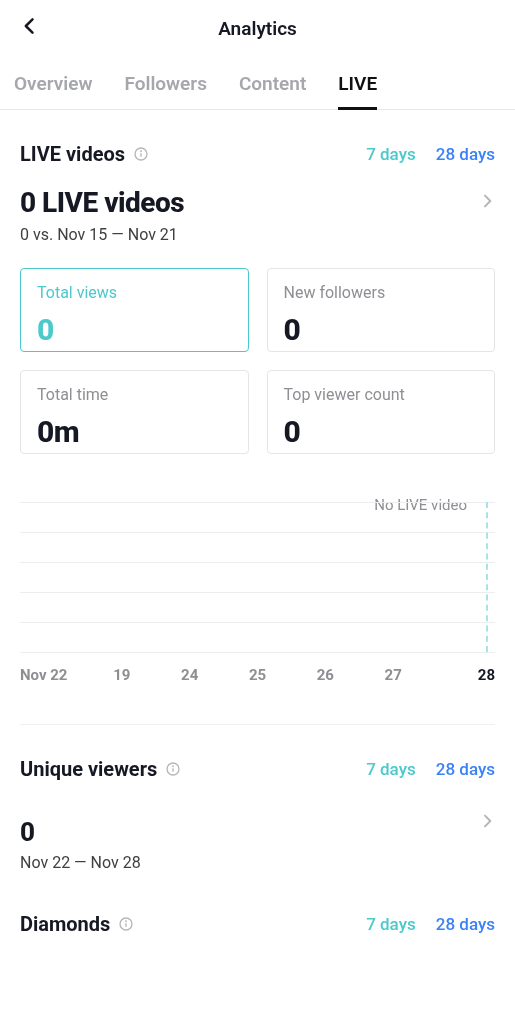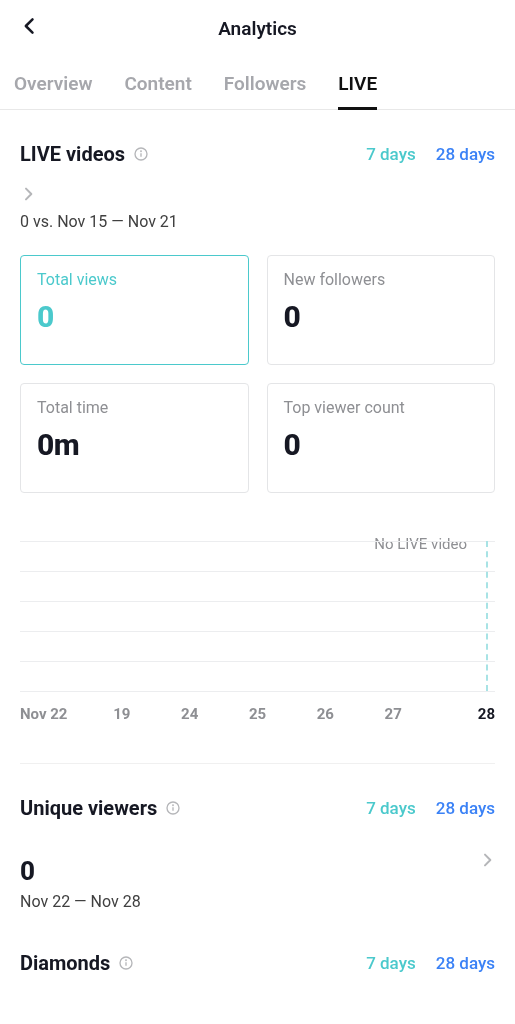--- a/index.html
+++ b/index.html
@@ -18,21 +18,21 @@
     .sec-title { font-size:20px; font-weight:700; }
     .info-icon { width:16px; height:16px; display:inline-flex; }
     .range-toggle { display:flex; gap:20px; font-size:17px; font-weight:500; }
     .range-active { color:#4bc9cc; }
     .range-inactive { color:#3b82f6; }
     .big-row { display:flex; align-items:center; justify-content:space-between; margin-top:20px; }
     .big-value { font-size:28px; font-weight:800; letter-spacing:-0.5px; }
     .chev { color:#b5b6b9; }
     .sub { color:#404040; font-size:16px; margin-top:6px; }
     .cards { display:grid; grid-template-columns:1fr 1fr; gap:18px; margin-top:24px; }
-    .card { border:1px solid #e4e5e7; border-radius:4px; padding:14px 16px 30px; }
+    .card { border:1px solid #e4e5e7; border-radius:4px; padding:14px 16px 4px; }
     .card.sel { border-color:#4bc9cc; }
     .card-label { font-size:16px; color:#8e8f93; }
     .card.sel .card-label { color:#4bc9cc; }
     .card-value { font-size:30px; font-weight:800; margin-top:10px; letter-spacing:-0.5px; }
     .card.sel .card-value { color:#4bc9cc; }
     .chart { margin-top:48px; position:relative; }
     .empty-label { position:absolute; top:-6px; right:28px; font-size:15px; color:#8e8f93; }
     .grid-lines { height:150px; position:relative; }
     .gl { position:absolute; left:0; right:0; height:1px; background:#ecedef; }
     .marker { position:absolute; top:0; bottom:0; border-left:2px dashed #a8e3e5; }
@@ -51,22 +51,22 @@
   <span class="back">
     <svg width="20" height="20" viewBox="0 0 24 24" fill="none" stroke="#161823" stroke-width="3" stroke-linecap="round" stroke-linejoin="round">
         <polyline points="15 4 7 12 15 20"></polyline>
       </svg>
   </span>
   <span class="title">Analytics</span>
 </div>
 
 <div class="tabs">
   <div class="tab">Overview</div>
+  <div class="tab">Followers</div>
   <div class="tab">Content</div>
-  <div class="tab">Followers</div>
   <div class="tab active">LIVE</div>
 </div>
 
 <div class="content">
 
   <div class="sec-header">
     <div class="sec-title-wrap">
       <span class="sec-title">LIVE videos</span>
       <span class="info-icon">
         <svg width="16" height="16" viewBox="0 0 24 24" fill="none" stroke="#b5b6b9" stroke-width="2">
@@ -76,20 +76,21 @@
           </svg>
       </span>
     </div>
     <div class="range-toggle">
       <span class="range-active">7 days</span>
       <span class="range-inactive">28 days</span>
     </div>
   </div>
 
   <div class="big-row">
+    <span class="big-value">0 LIVE videos</span>
     <span class="chev">
       <svg width="16" height="16" viewBox="0 0 24 24" fill="none" stroke="#b5b6b9" stroke-width="3" stroke-linecap="round" stroke-linejoin="round">
           <polyline points="9 4 17 12 9 20"></polyline>
         </svg>
     </span>
   </div>
   <div class="sub">0 vs. Nov 15 — Nov 21</div>
 
   <div class="cards">
     <div class="card sel">

